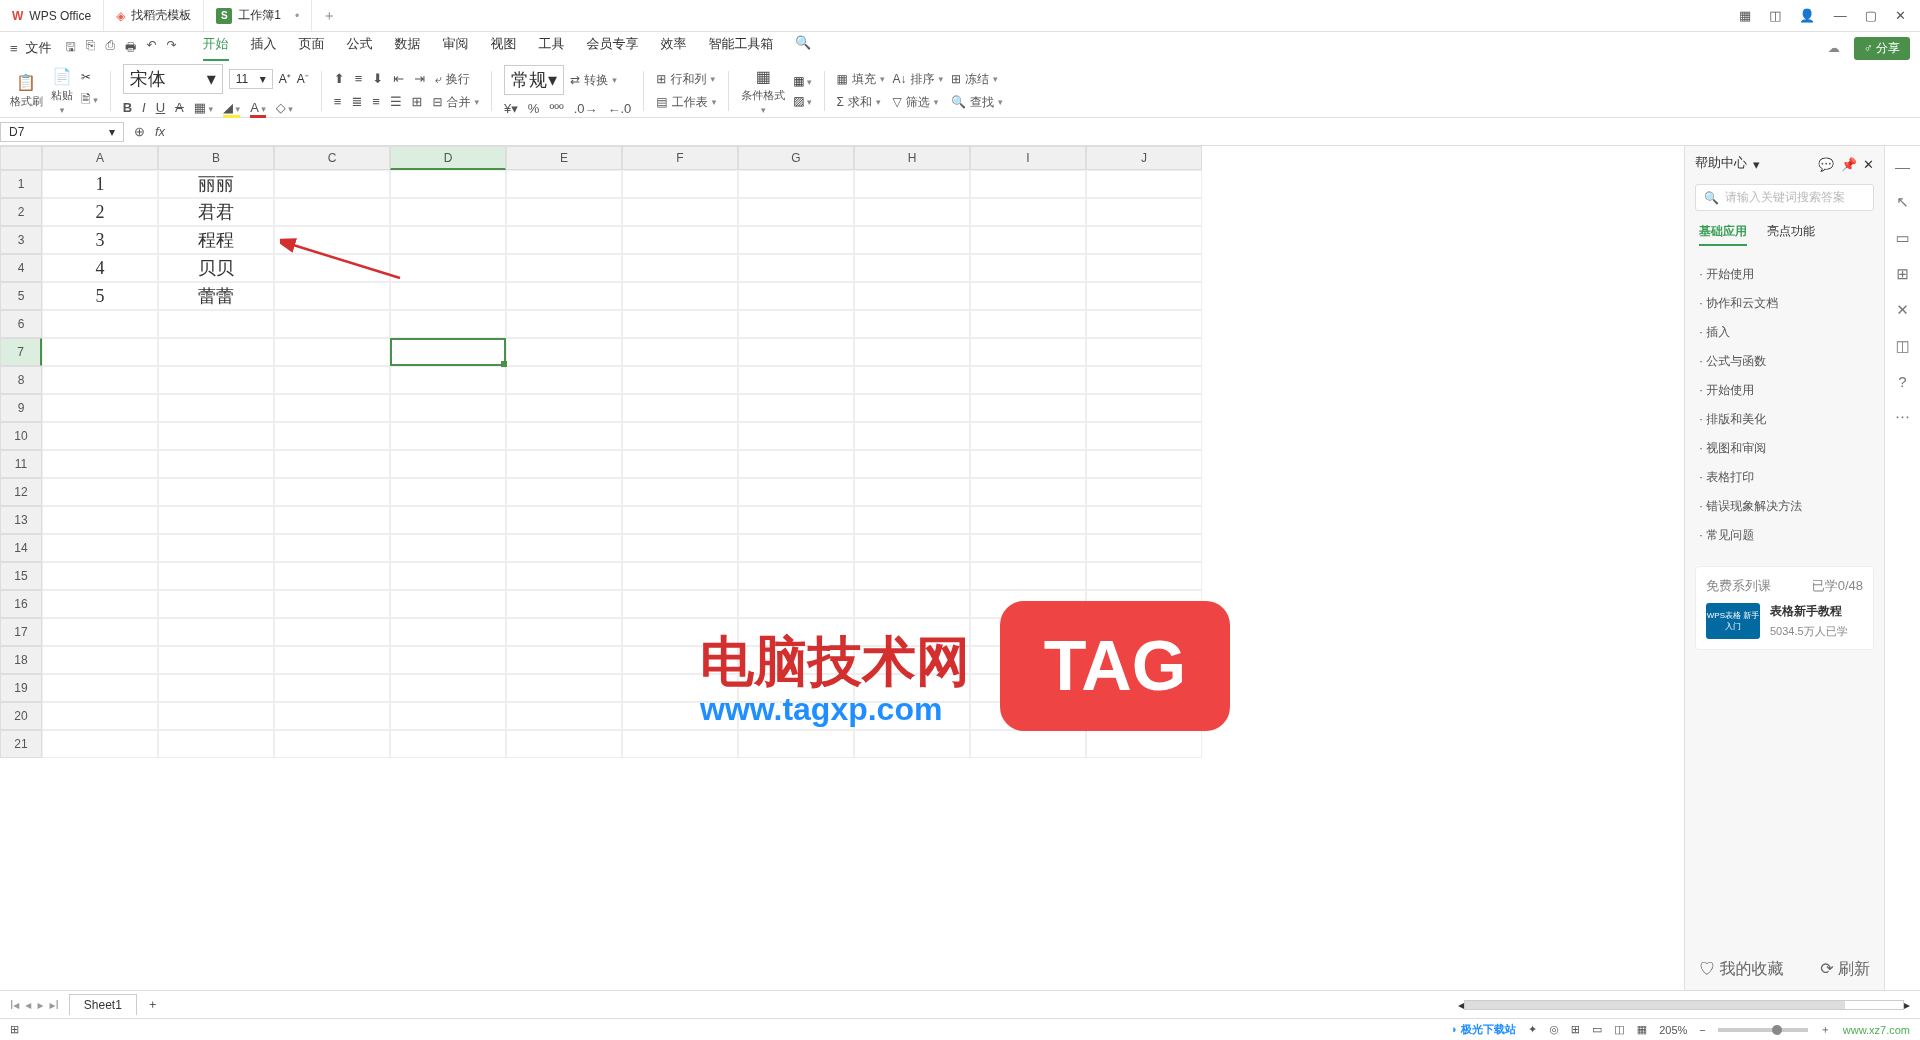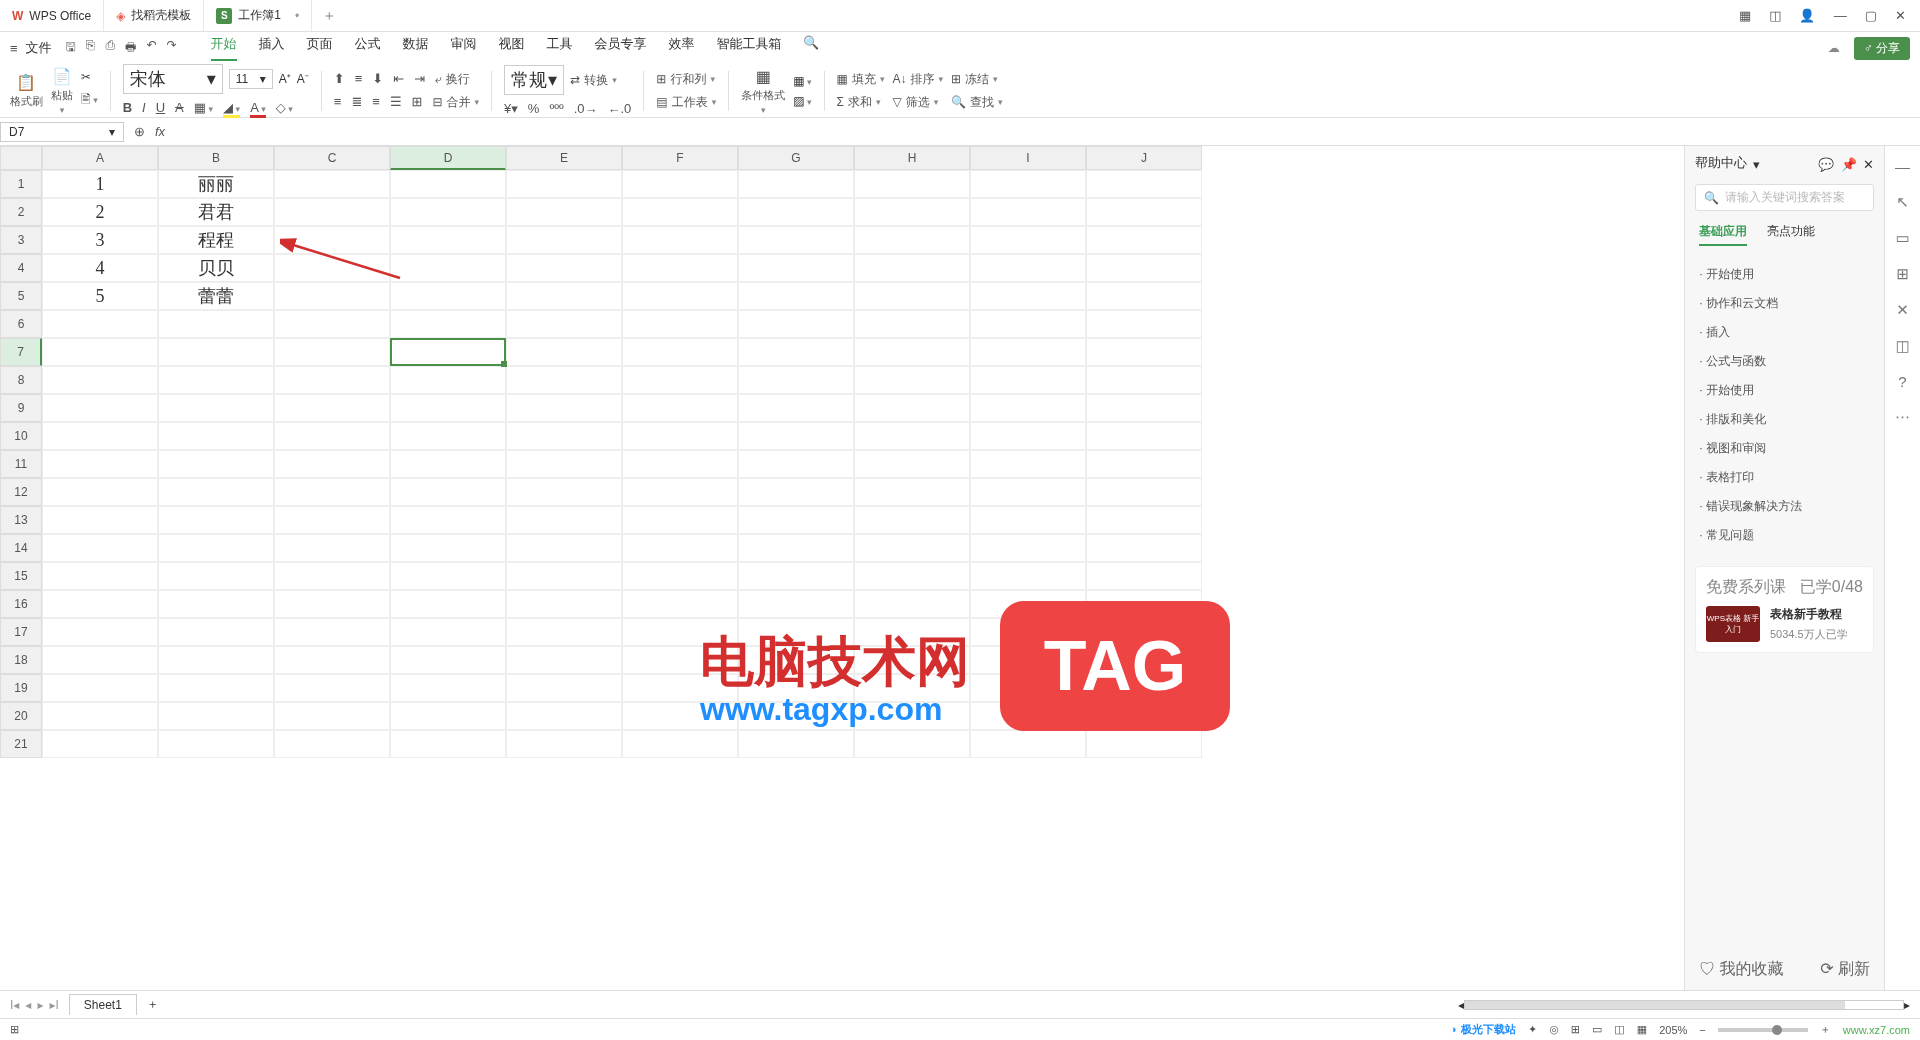--- a/index.html
+++ b/index.html
@@ -17,21 +17,21 @@
 .add-tab { padding: 0 10px; color: #888; font-size: 14px; display: flex; align-items: center; }
 .win-controls { margin-left: auto; display: flex; gap: 18px; padding-right: 14px; color: #555; font-size: 13px; }
 .win-controls span { cursor: pointer; }
 
 
 .menubar { height: 32px; display: flex; align-items: center; padding: 0 10px; gap: 6px; background: #fff; }
 .menu-left { display: flex; align-items: center; gap: 8px; }
 .hamburger { font-size: 13px; color: #555; }
 .file-menu { font-size: 13px; }
 .qat { display: flex; gap: 10px; margin-left: 6px; color: #555; }
-.menu-tabs { display: flex; gap: 22px; margin-left: 28px; font-size: 13px; }
+.menu-tabs { display: flex; gap: 22px; margin-left: 20px; font-size: 13px; }
 .menu-tabs span { cursor: pointer; color: #333; }
 .menu-tabs span.active { color: #3a9d55; border-bottom: 2px solid #3a9d55; padding-bottom: 6px; }
 .menu-right { margin-left: auto; display: flex; align-items: center; gap: 14px; }
 .share-btn { background: #4a8f4a; color: #fff; padding: 3px 10px; border-radius: 3px; font-size: 12px; }
 
 
 .ribbon { height: 54px; display: flex; align-items: center; padding: 4px 10px; gap: 8px; background: #fff; border-bottom: 1px solid #e0e0e0; }
 .rgroup { display: flex; flex-direction: column; align-items: center; gap: 2px; font-size: 11px; color: #555; }
 .rgroup .ico { font-size: 16px; color: #555; }
 .rgroup-h { display: flex; align-items: center; gap: 6px; }
@@ -71,23 +71,23 @@
 
 .hp-head { display: flex; align-items: flex-end; padding: 8px 10px; font-size: 13px; gap: 6px; }
 .hp-head .sp { flex: 1; }
 .hp-search { margin: 4px 10px; border: 1px solid #ddd; border-radius: 3px; padding: 4px 8px; display: flex; align-items: center; gap: 6px; color: #bbb; font-size: 12px; background: #fff; }
 .hp-tabs { display: flex; gap: 20px; padding: 8px 14px; font-size: 12px; }
 .hp-tabs span.active { color: #3a9d55; border-bottom: 2px solid #3a9d55; padding-bottom: 4px; font-weight: bold; }
 .hp-list { padding: 6px 14px; }
 .hp-list div { padding: 6px 0; font-size: 12px; color: #555; }
 .hp-list div::before { content: "· "; }
 .hp-card { margin: 10px; background: #fff; border: 1px solid #eee; border-radius: 4px; padding: 10px; }
-.hp-card-h { display: flex; justify-content: space-between; font-size: 16px; color: #888; margin-bottom: 8px; }
+.hp-card-h { display: flex; justify-content: space-between; font-size: 13px; color: #888; margin-bottom: 8px; }
 .hp-card-body { display: flex; gap: 10px; align-items: center; }
-.hp-thumb { width: 54px; height: 36px; background: #7f1d1d; border-radius: 3px; color: #fff; font-size: 8px; display: flex; align-items: center; justify-content: center; text-align: center; }
+.hp-thumb { width: 54px; height: 36px; background: #0369a1; border-radius: 3px; color: #fff; font-size: 8px; display: flex; align-items: center; justify-content: center; text-align: center; }
 .hp-favs { margin-top: auto; padding: 10px 14px; font-size: 16px; color: #666; display: flex; justify-content: space-between; }
 
 
 .watermark1 { position: absolute; font-weight: bold; }
 .tag-box { position: absolute; background: #ef4444; color: #fff; font-weight: bold; border-radius: 24px; display: flex; align-items: center; justify-content: center; }
 
 
 .sheettabs { height: 28px; display: flex; align-items: center; border-top: 1px solid #ddd; padding: 0 10px; gap: 10px; font-size: 12px; }
 .sheettabs .nav { color: #999; display: flex; gap: 6px; }
 .sheettabs .stab { border: 1px solid #ccc; border-bottom: none; padding: 3px 14px; background: #fff; }

